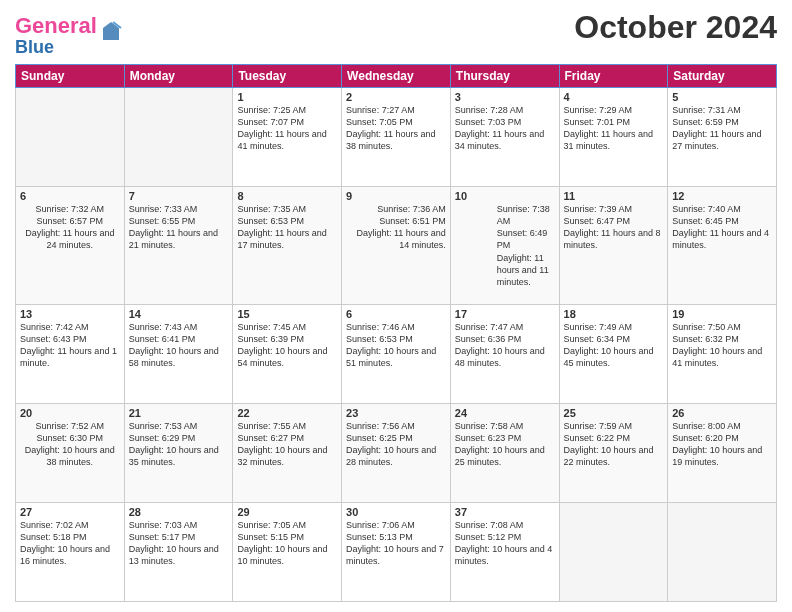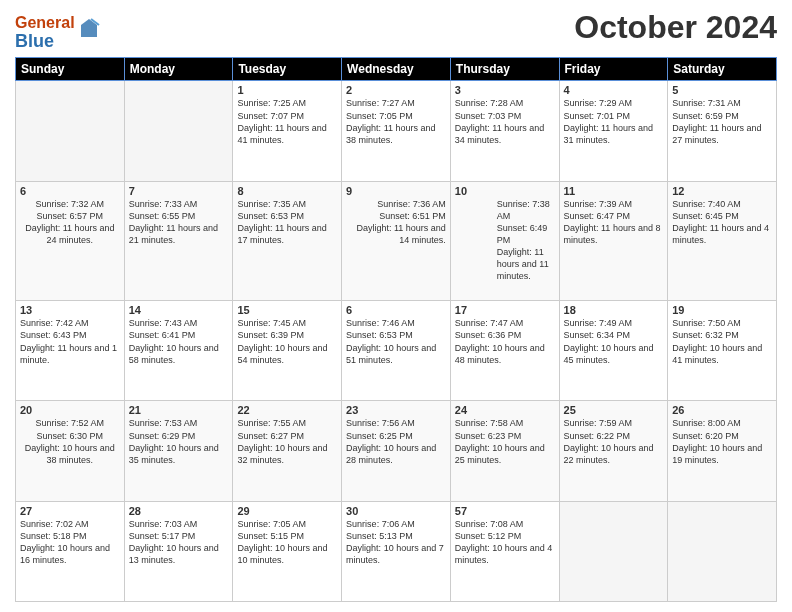--- a/index.html
+++ b/index.html
@@ -27,23 +27,23 @@
       display: flex;
       align-items: center;
       margin-top: 4px;
     }
     .logo-text {
       display: flex;
       flex-direction: column;
       line-height: 1.1;
     }
     .logo-general {
-      font-size: 16px;
-      font-weight: bold;
-      color: #c2410c;
+      font-size: 22px;
+      font-weight: bold;
+      color: #ec4899;
     }
     .logo-blue {
       font-size: 18px;
       font-weight: bold;
       color: #2c6fad;
     }
     .logo-icon {
       width: 24px;
       height: 24px;
       margin-left: 2px;
@@ -63,21 +63,21 @@
       color: #555;
     }
     .calendar {
       flex: 1;
       border: 1px solid #ccc;
       border-collapse: collapse;
       width: 100%;
       table-layout: fixed;
     }
     .calendar th {
-      background-color: #000000;
+      background-color: #be185d;
       color: white;
       font-size: 12px;
       font-weight: bold;
       padding: 4px 5px;
       text-align: left;
       border: 1px solid #5a8fd8;
     }
     .calendar td {
       border: 1px solid #ccc;
       vertical-align: top;
@@ -324,21 +324,21 @@
 Sunset: 5:15 PM
 Daylight: 10 hours and 10 minutes.</div>
           </td>
           <td>
             <div class="day-number">30</div>
             <div class="day-info" style="white-space: pre-line;">Sunrise: 7:06 AM
 Sunset: 5:13 PM
 Daylight: 10 hours and 7 minutes.</div>
           </td>
           <td>
-            <div class="day-number">57</div>
+            <div class="day-number">37</div>
             <div class="day-info" style="white-space: pre-line;">Sunrise: 7:08 AM
 Sunset: 5:12 PM
 Daylight: 10 hours and 4 minutes.</div>
           </td>
           <td class="empty-cell"></td>
           <td class="empty-cell"></td>
         </tr>
       </tbody>
   </table>
 </div>

